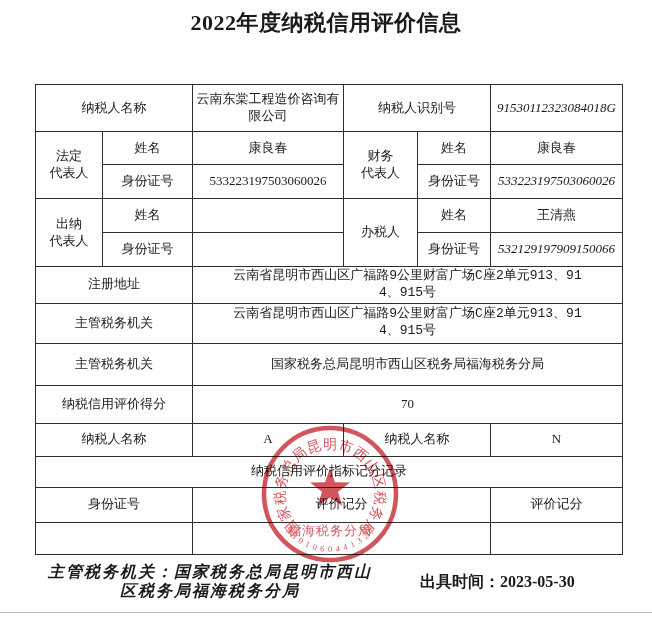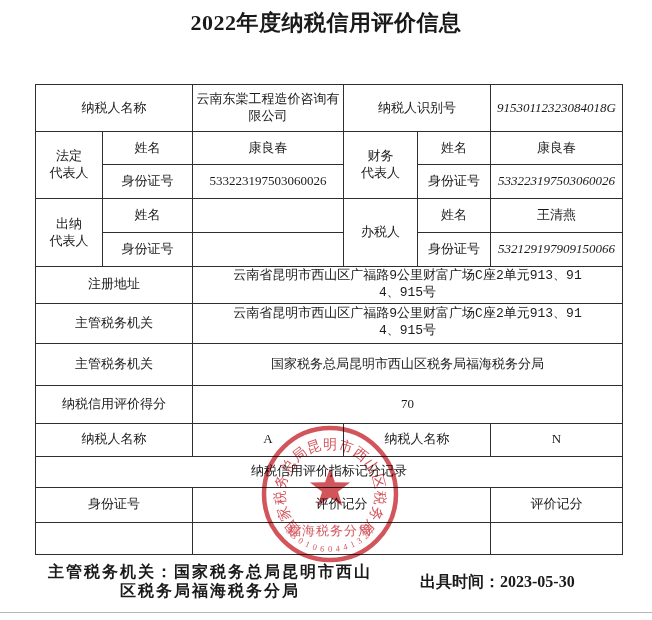--- a/index.html
+++ b/index.html
@@ -24,21 +24,21 @@
     padding:1px 2px;
     word-break:break-all;
     overflow:hidden;
   }
   td.pre{white-space:pre-line;font-family:Liberation Serif, serif;}
   td.id-narrow{padding:1px 18px;font-style:italic;}
   .wrap-350{display:inline-block;max-width:356px;font-family:Liberation Mono, monospace;}
   .footer-left{
     position:absolute;left:40px;top:562px;width:340px;
     text-align:center;font-weight:bold;font-size:16px;
-    letter-spacing:2px;line-height:19px;
+    letter-spacing:2px;line-height:19px;font-style:italic;
   }
   .footer-right{
     position:absolute;left:420px;top:572px;
     font-weight:bold;font-size:16px;
   }
   .bottom-edge{
     position:absolute;left:0;top:612px;width:652px;height:0;
     border-top:1px solid #b5b5b5;
   }
   svg.stamp{

